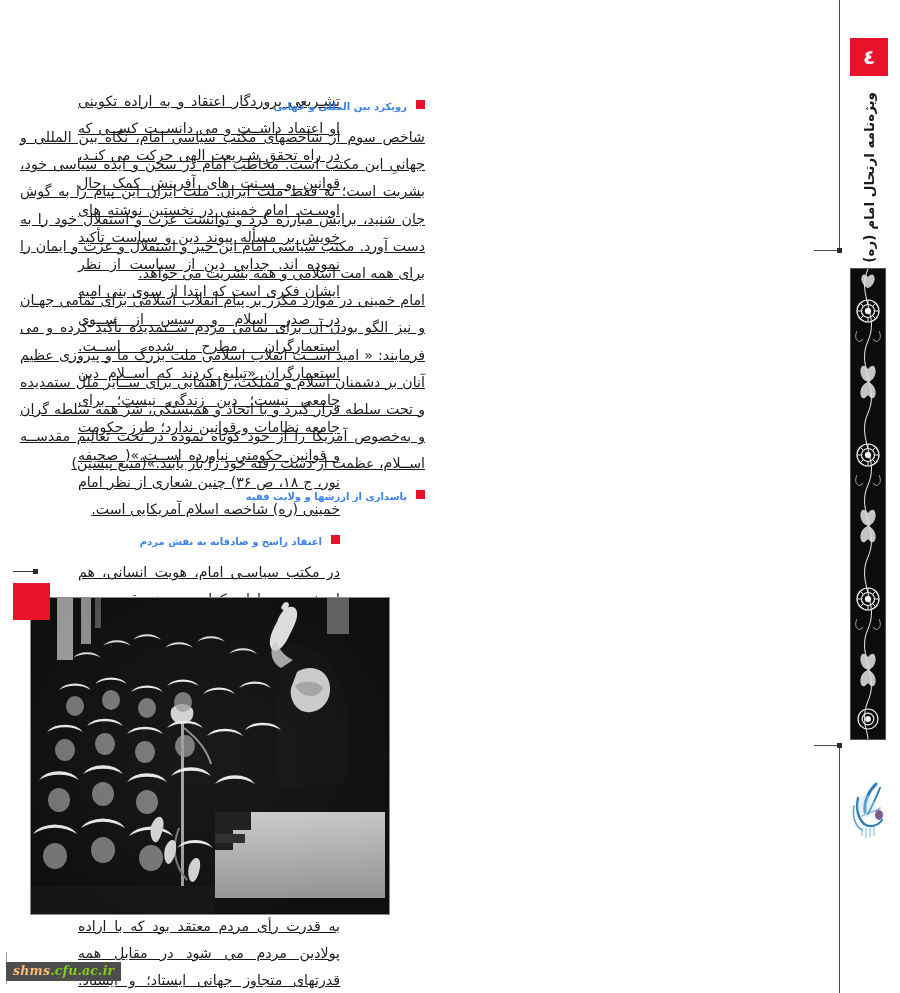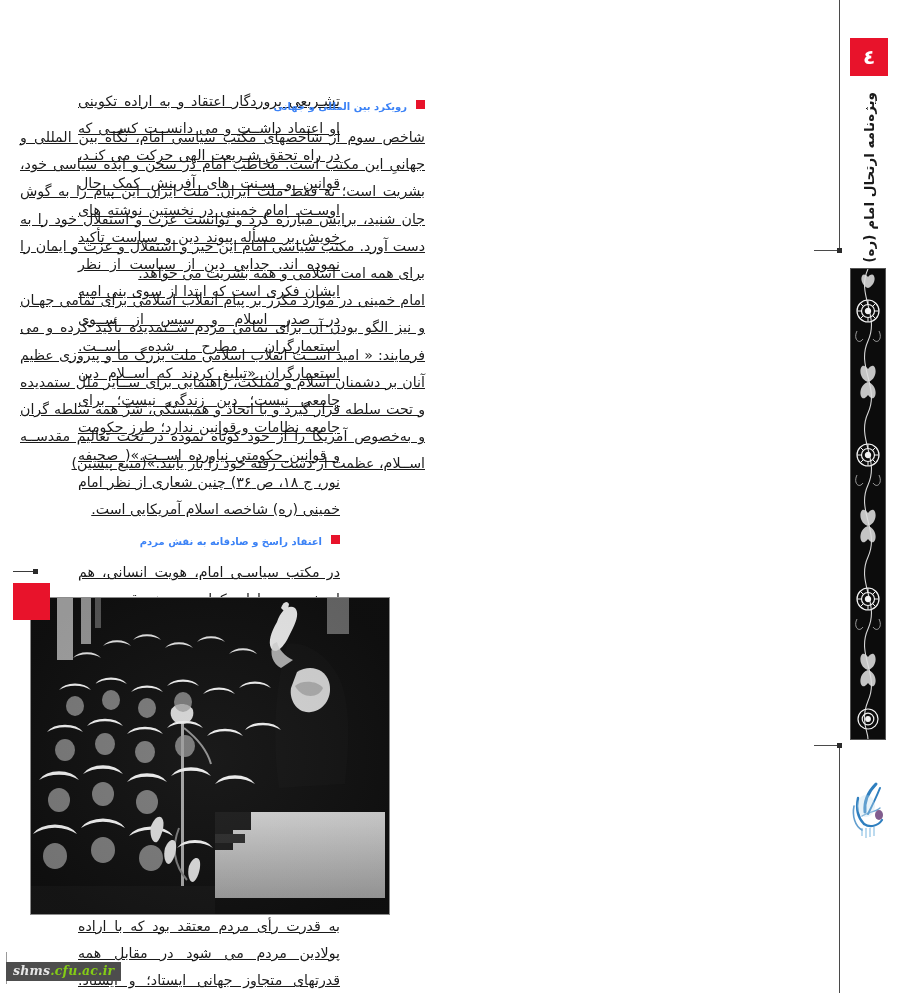--- a/index.html
+++ b/index.html
@@ -215,21 +215,21 @@
     background: #4d4d4d;
     padding: 3px 7px 4px 7px;
     font-family: "DejaVu Serif", "Liberation Serif", serif;
     font-style: italic;
     font-weight: bold;
     font-size: 12.5px;
     letter-spacing: 0.2px;
     direction: ltr;
     line-height: 1;
   }
-  #footer-url .u-main { color: #e5e5e5; }
+  #footer-url .u-main { color: #fdba74; }
   #footer-url .u-dom  { color: #84cc16; }
 
   
   #footer-rule {
     position: absolute;
     left: 6px;
     bottom: 9px;
     width: 1px;
     height: 32px;
     background: #9a9a9a;
@@ -374,20 +374,23 @@
   </div>
 
   <div id="col-left" class="column">
     <div class="sec-head center">
       <span class="bullet"></span><span>رویکرد بین المللی و جهانی</span>
     </div>
 
     <p class="para">شاخص سوم از شاخصهای مکتب سیاسی امام، نگاه بین المللی و جهانیِ این مکتب است. مخاطب امام در سخن و ایده سیاسی خود، بشریت است؛ نه فقط ملت ایران. ملت ایران این پیام را به گوش جان شنید، برایش مبارزه کرد و توانست عزت و استقلال خود را به دست آورد. مکتب سیاسی امام این خیر و استقلال و عزت و ایمان را برای همه امت اسلامی و همه بشریت می خواهد.</p>
     <p class="para">امام خمینی در موارد مکرر بر پیام انقلاب اسلامی برای تمامی جهـان و نیز الگو بودن آن برای تمامی مردم ســتمدیده تأکید کرده و می فرمایند: « امید اســت انقلاب اسلامی ملت بزرگ ما و پیروزی عظیم آنان بر دشمنان اسلام و مملکت، راهنمایی برای ســایر ملل ستمدیده و تحت سلطه قرار گیرد و با اتحاد و همبستگی، شرّ همه سلطه گران و به‌خصوص آمریکا را از خود کوتاه نموده در تحت تعالیم مقدســه اســلام، عظمت از دست رفته خود را باز یابند.»(منبع پیشین)</p>
 
+    <div class="sec-head center">
+      <span class="bullet"></span><span>پاسداری از ارزشها و ولایت فقیه</span>
+    </div>
 
   </div>
 
   <div id="photo-wrap">
     <div id="photo-tick"></div>
     <div id="photo-tick-cap"></div>
     <div id="photo-accent"></div>
     <div id="photo">
       <svg width="360" height="318" viewBox="0 0 360 318" xmlns="http://www.w3.org/2000/svg">
         <defs>

